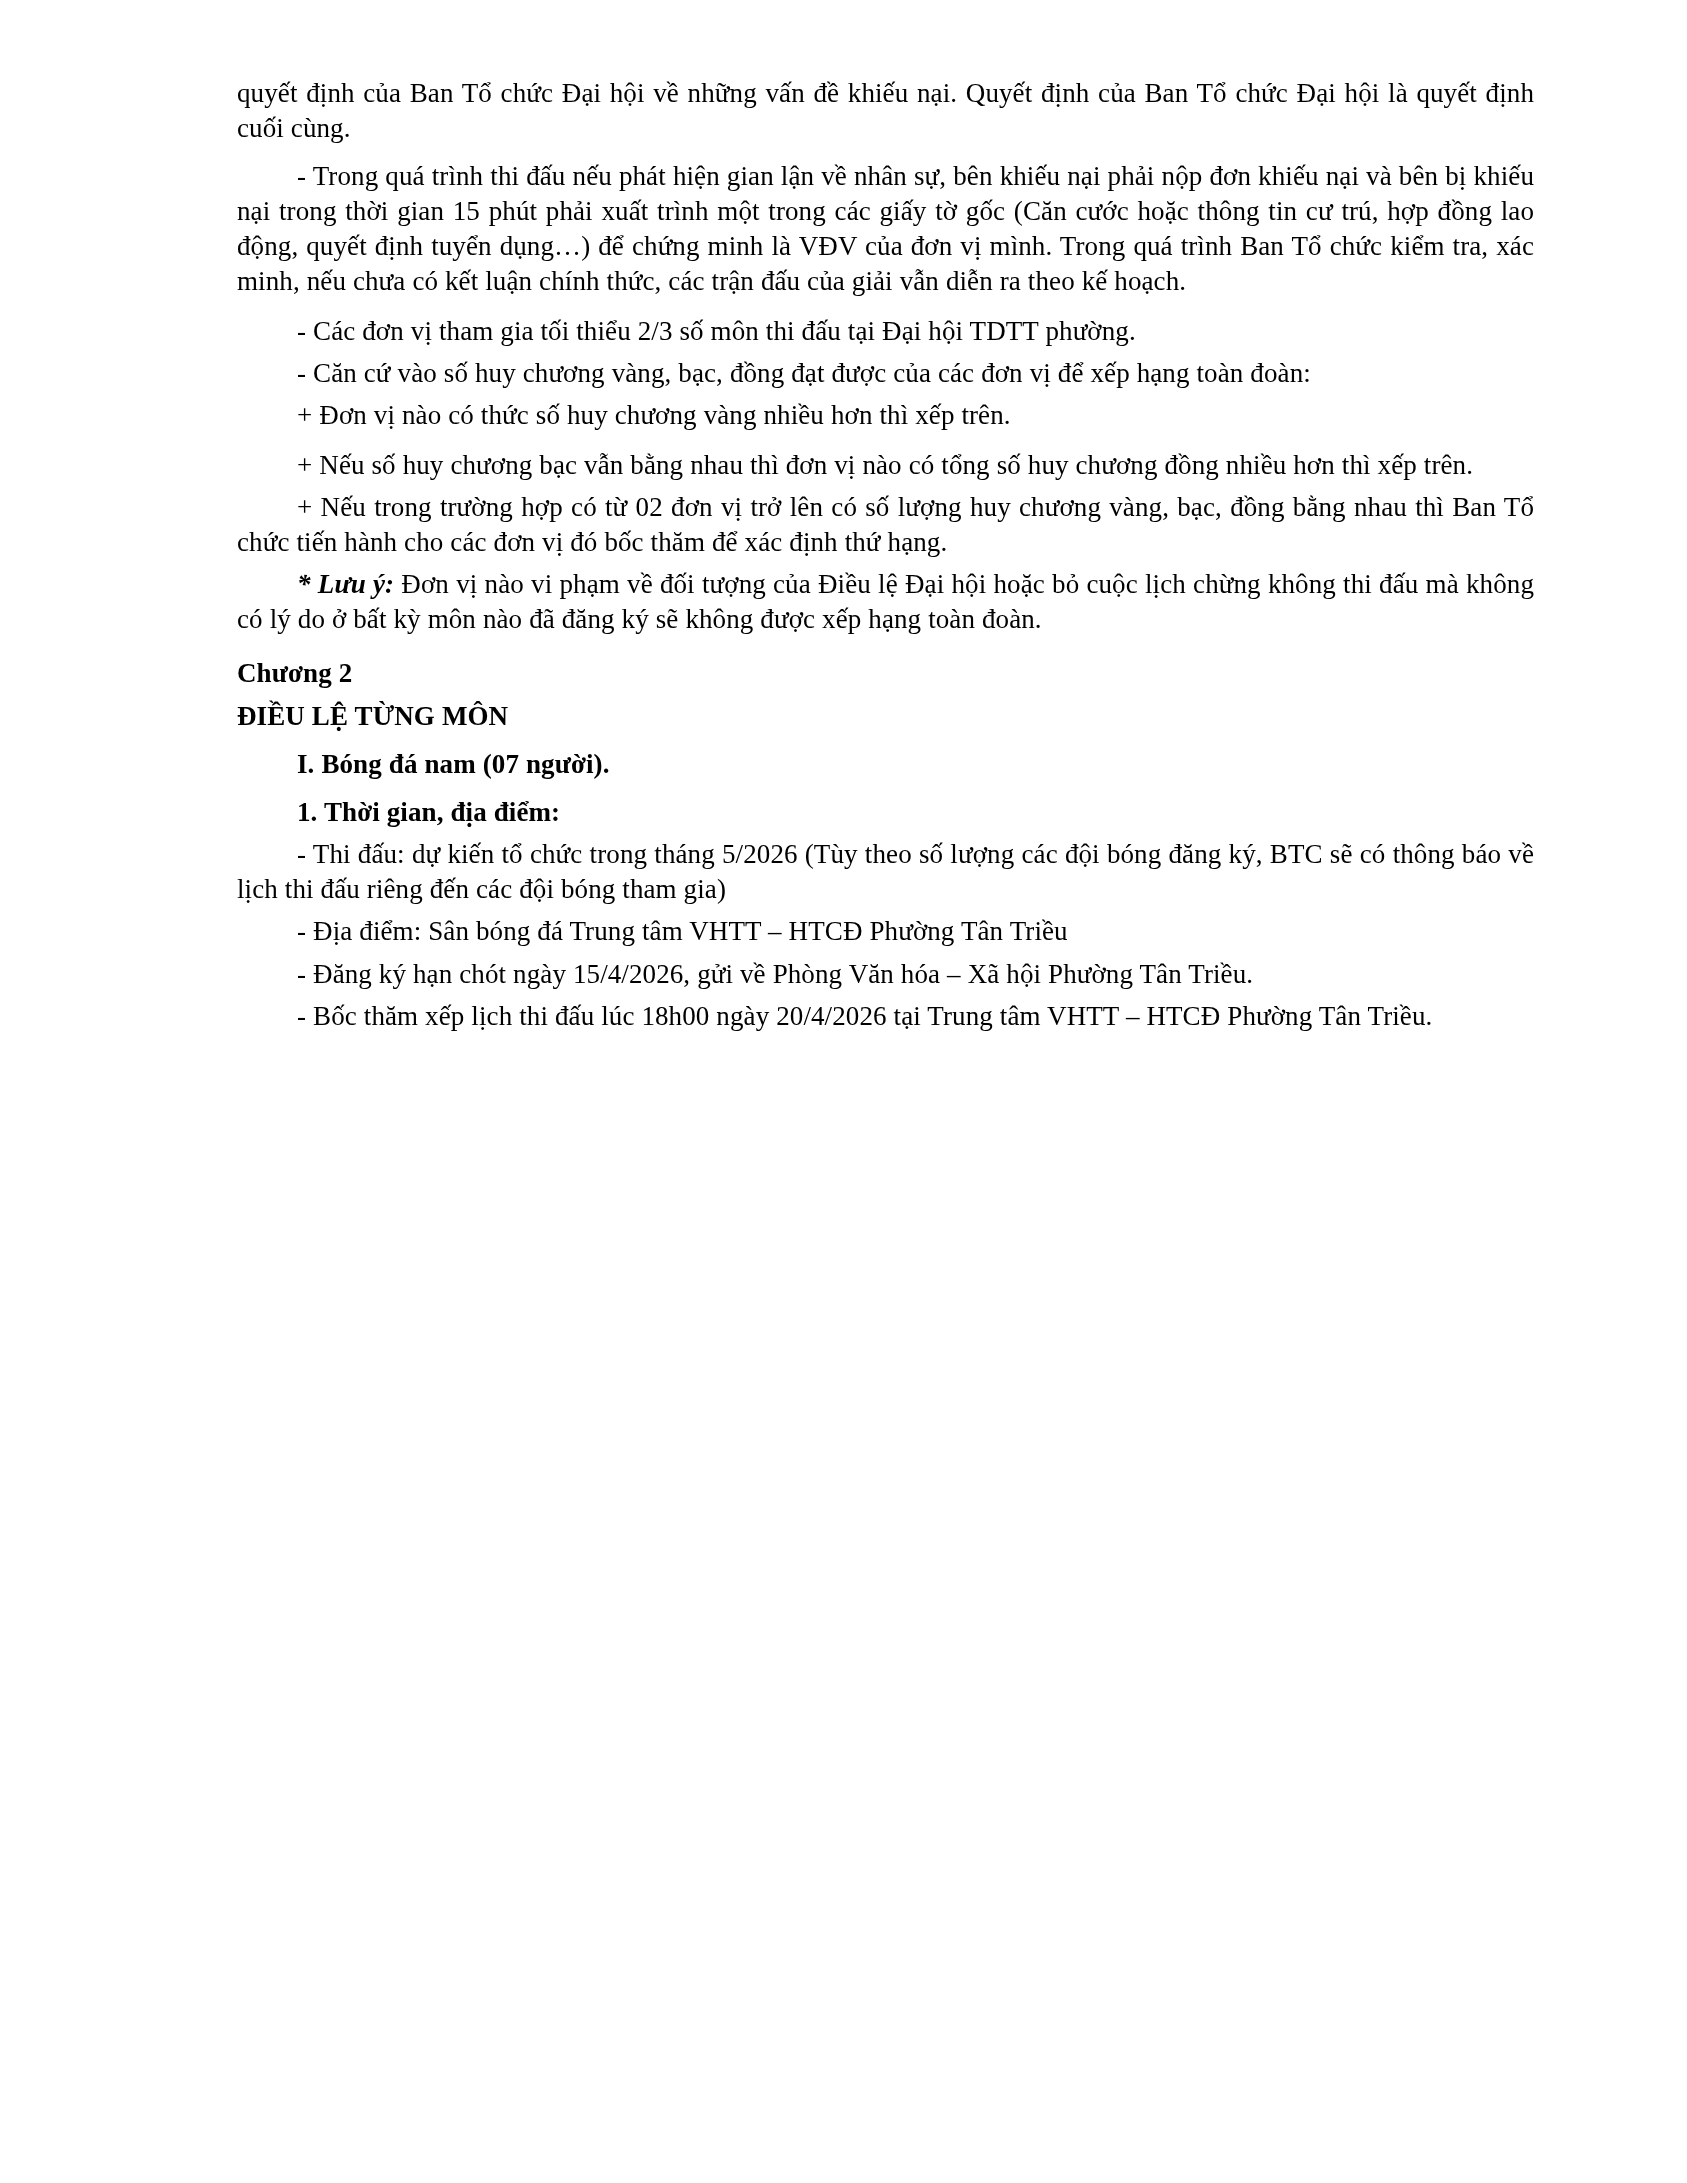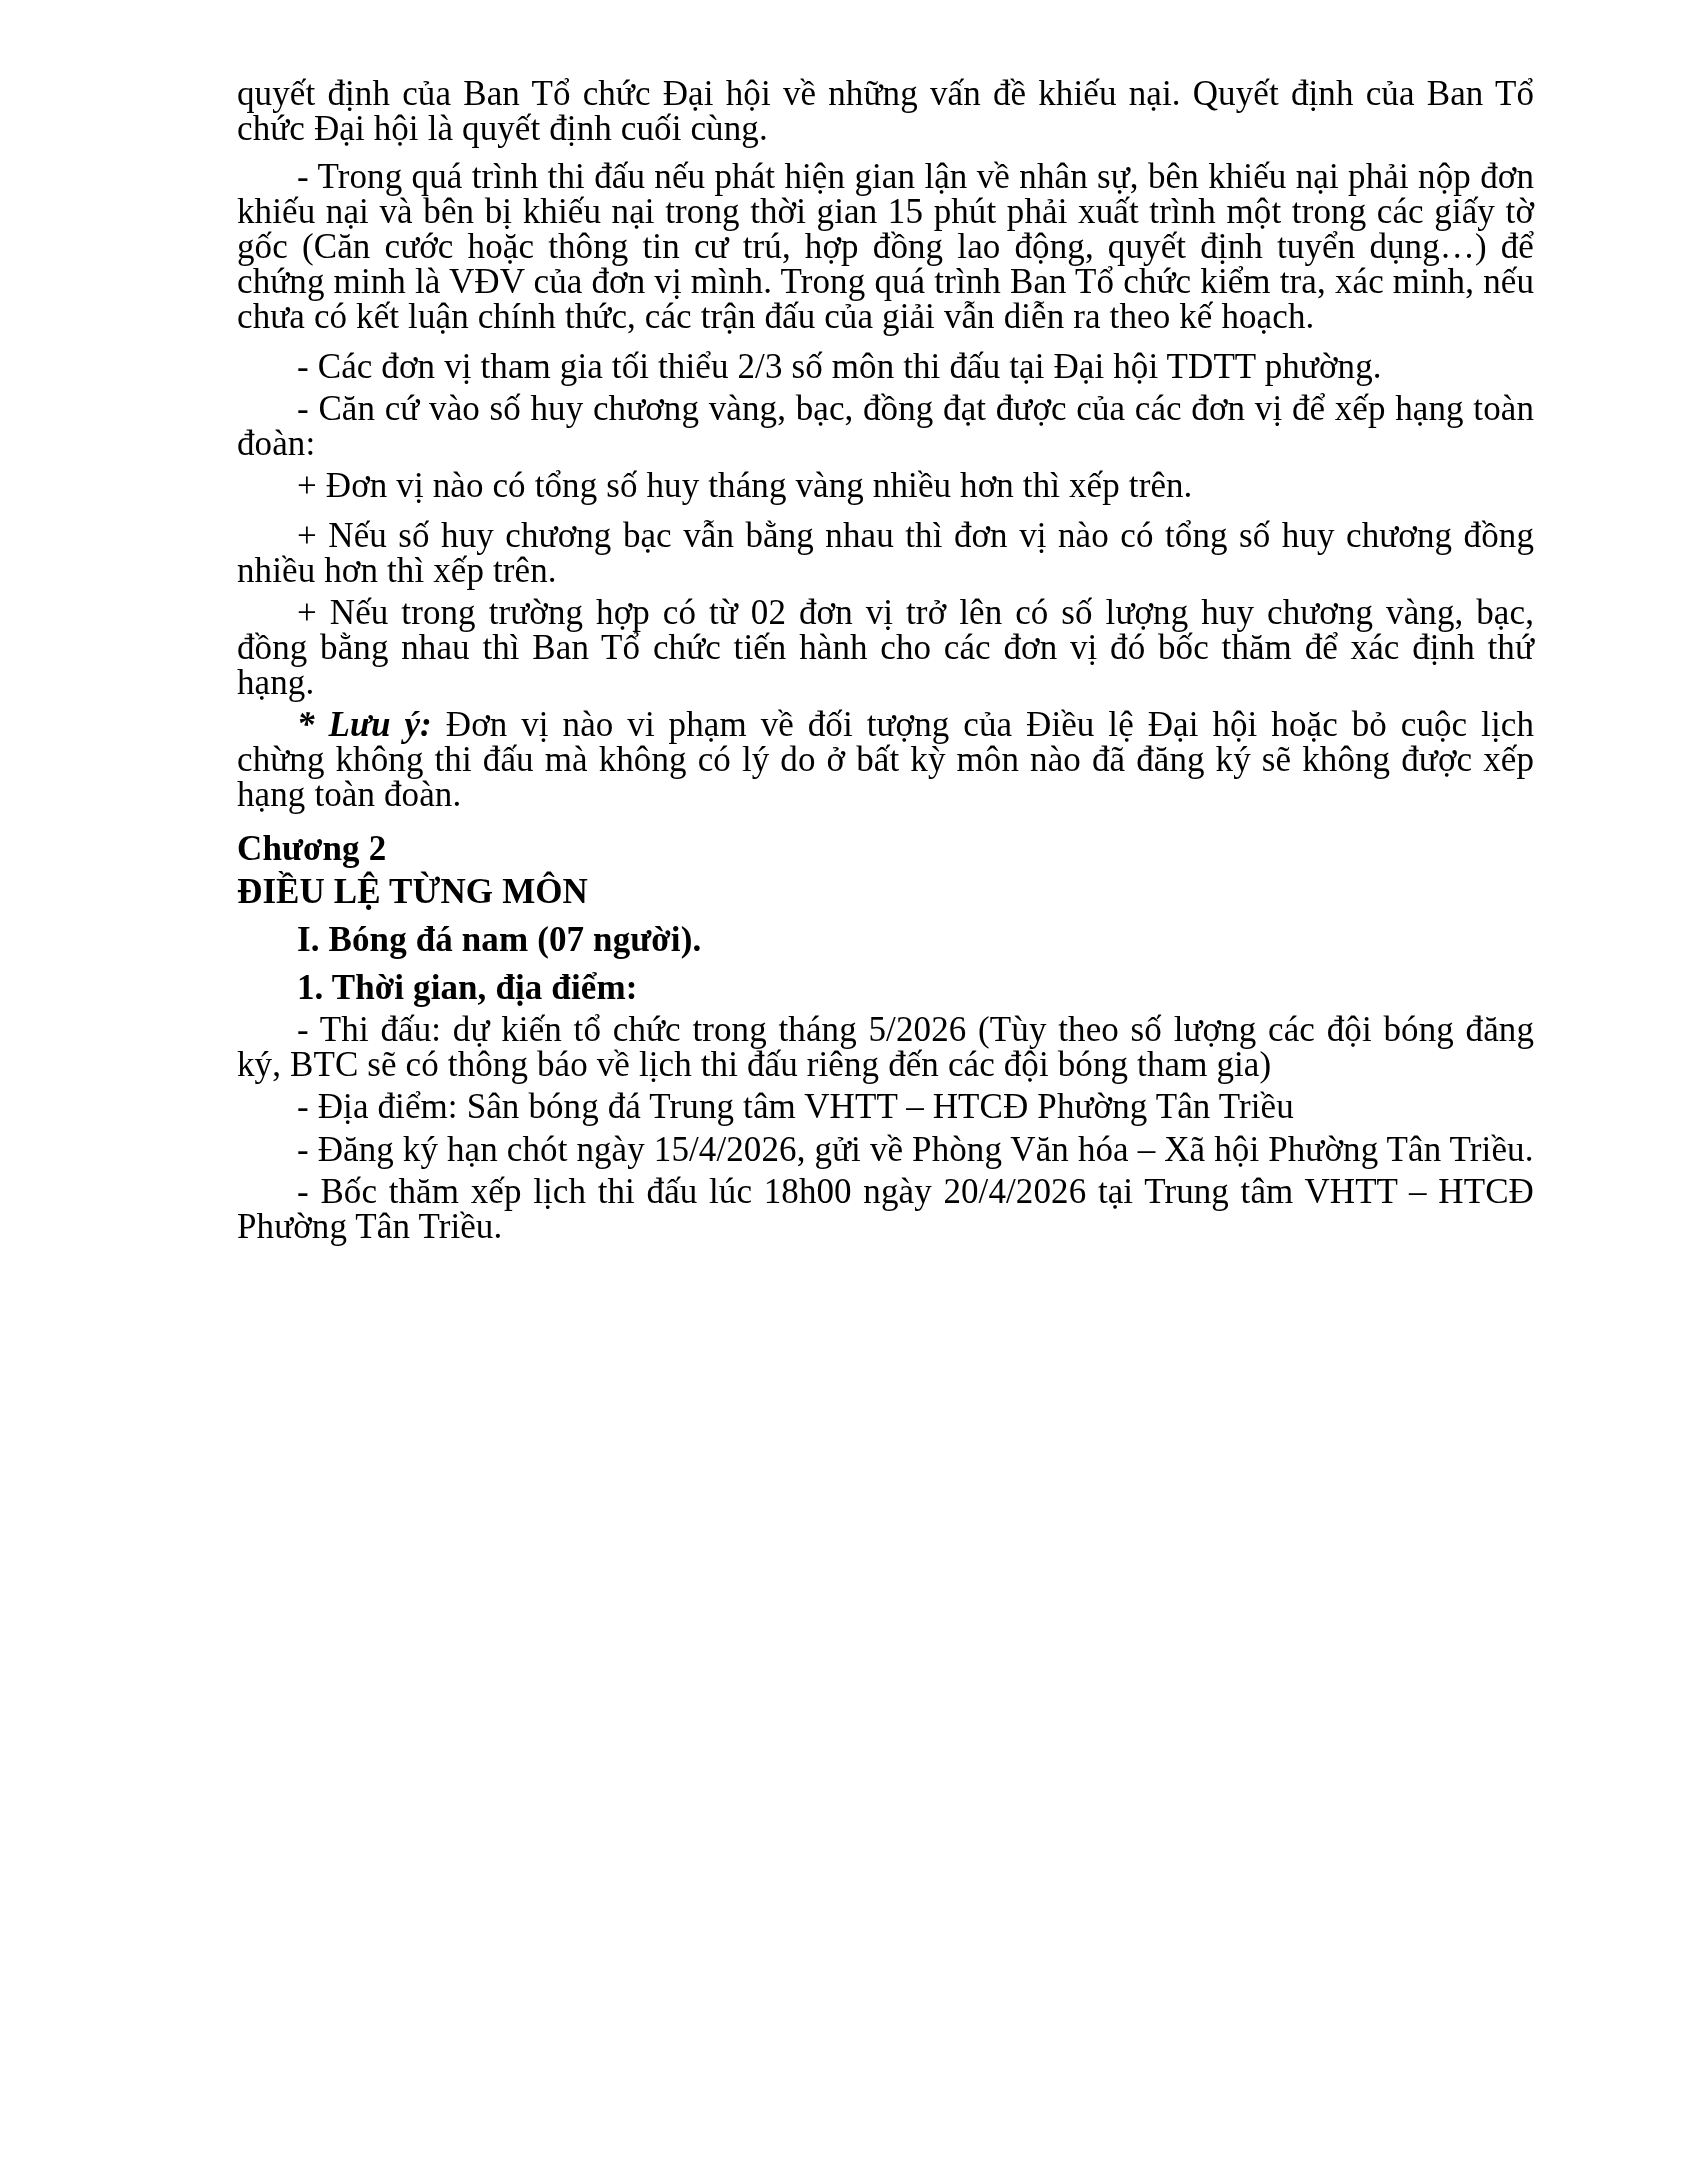--- a/index.html
+++ b/index.html
@@ -21,21 +21,21 @@
     overflow: hidden;
   }
   .content {
     position: absolute;
     left: 237px;
     top: 76px;
     width: 1297px;
   }
   p {
     margin: 0;
-    font-size: 35px;
+    font-size: 27px;
     line-height: 35px;
     text-align: justify;
     text-justify: inter-word;
     letter-spacing: 0.1px;
     word-spacing: 0.1px;
   }
   .para {
     text-indent: 60px;
   }
   .para-flush {
@@ -82,21 +82,21 @@
     <div class="gap-sm"></div>
 
     <p class="para">- Các đơn vị tham gia tối thiểu 2/3 số môn thi đấu tại Đại hội TDTT phường.</p>
 
     <div class="gap-sm"></div>
 
     <p class="para">- Căn cứ vào số huy chương vàng, bạc, đồng đạt được của các đơn vị để xếp hạng toàn đoàn:</p>
 
     <div class="gap-sm"></div>
 
-    <p class="para">+ Đơn vị nào có tổng số huy tháng vàng nhiều hơn thì xếp trên.</p>
+    <p class="para">+ Đơn vị nào có thức số huy chương vàng nhiều hơn thì xếp trên.</p>
 
     <div class="gap-sm"></div>
 
 
     <div class="gap-sm"></div>
 
     <p class="para">+ Nếu số huy chương bạc vẫn bằng nhau thì đơn vị nào có tổng số huy chương đồng nhiều hơn thì xếp trên.</p>
 
     <div class="gap-sm"></div>
 

